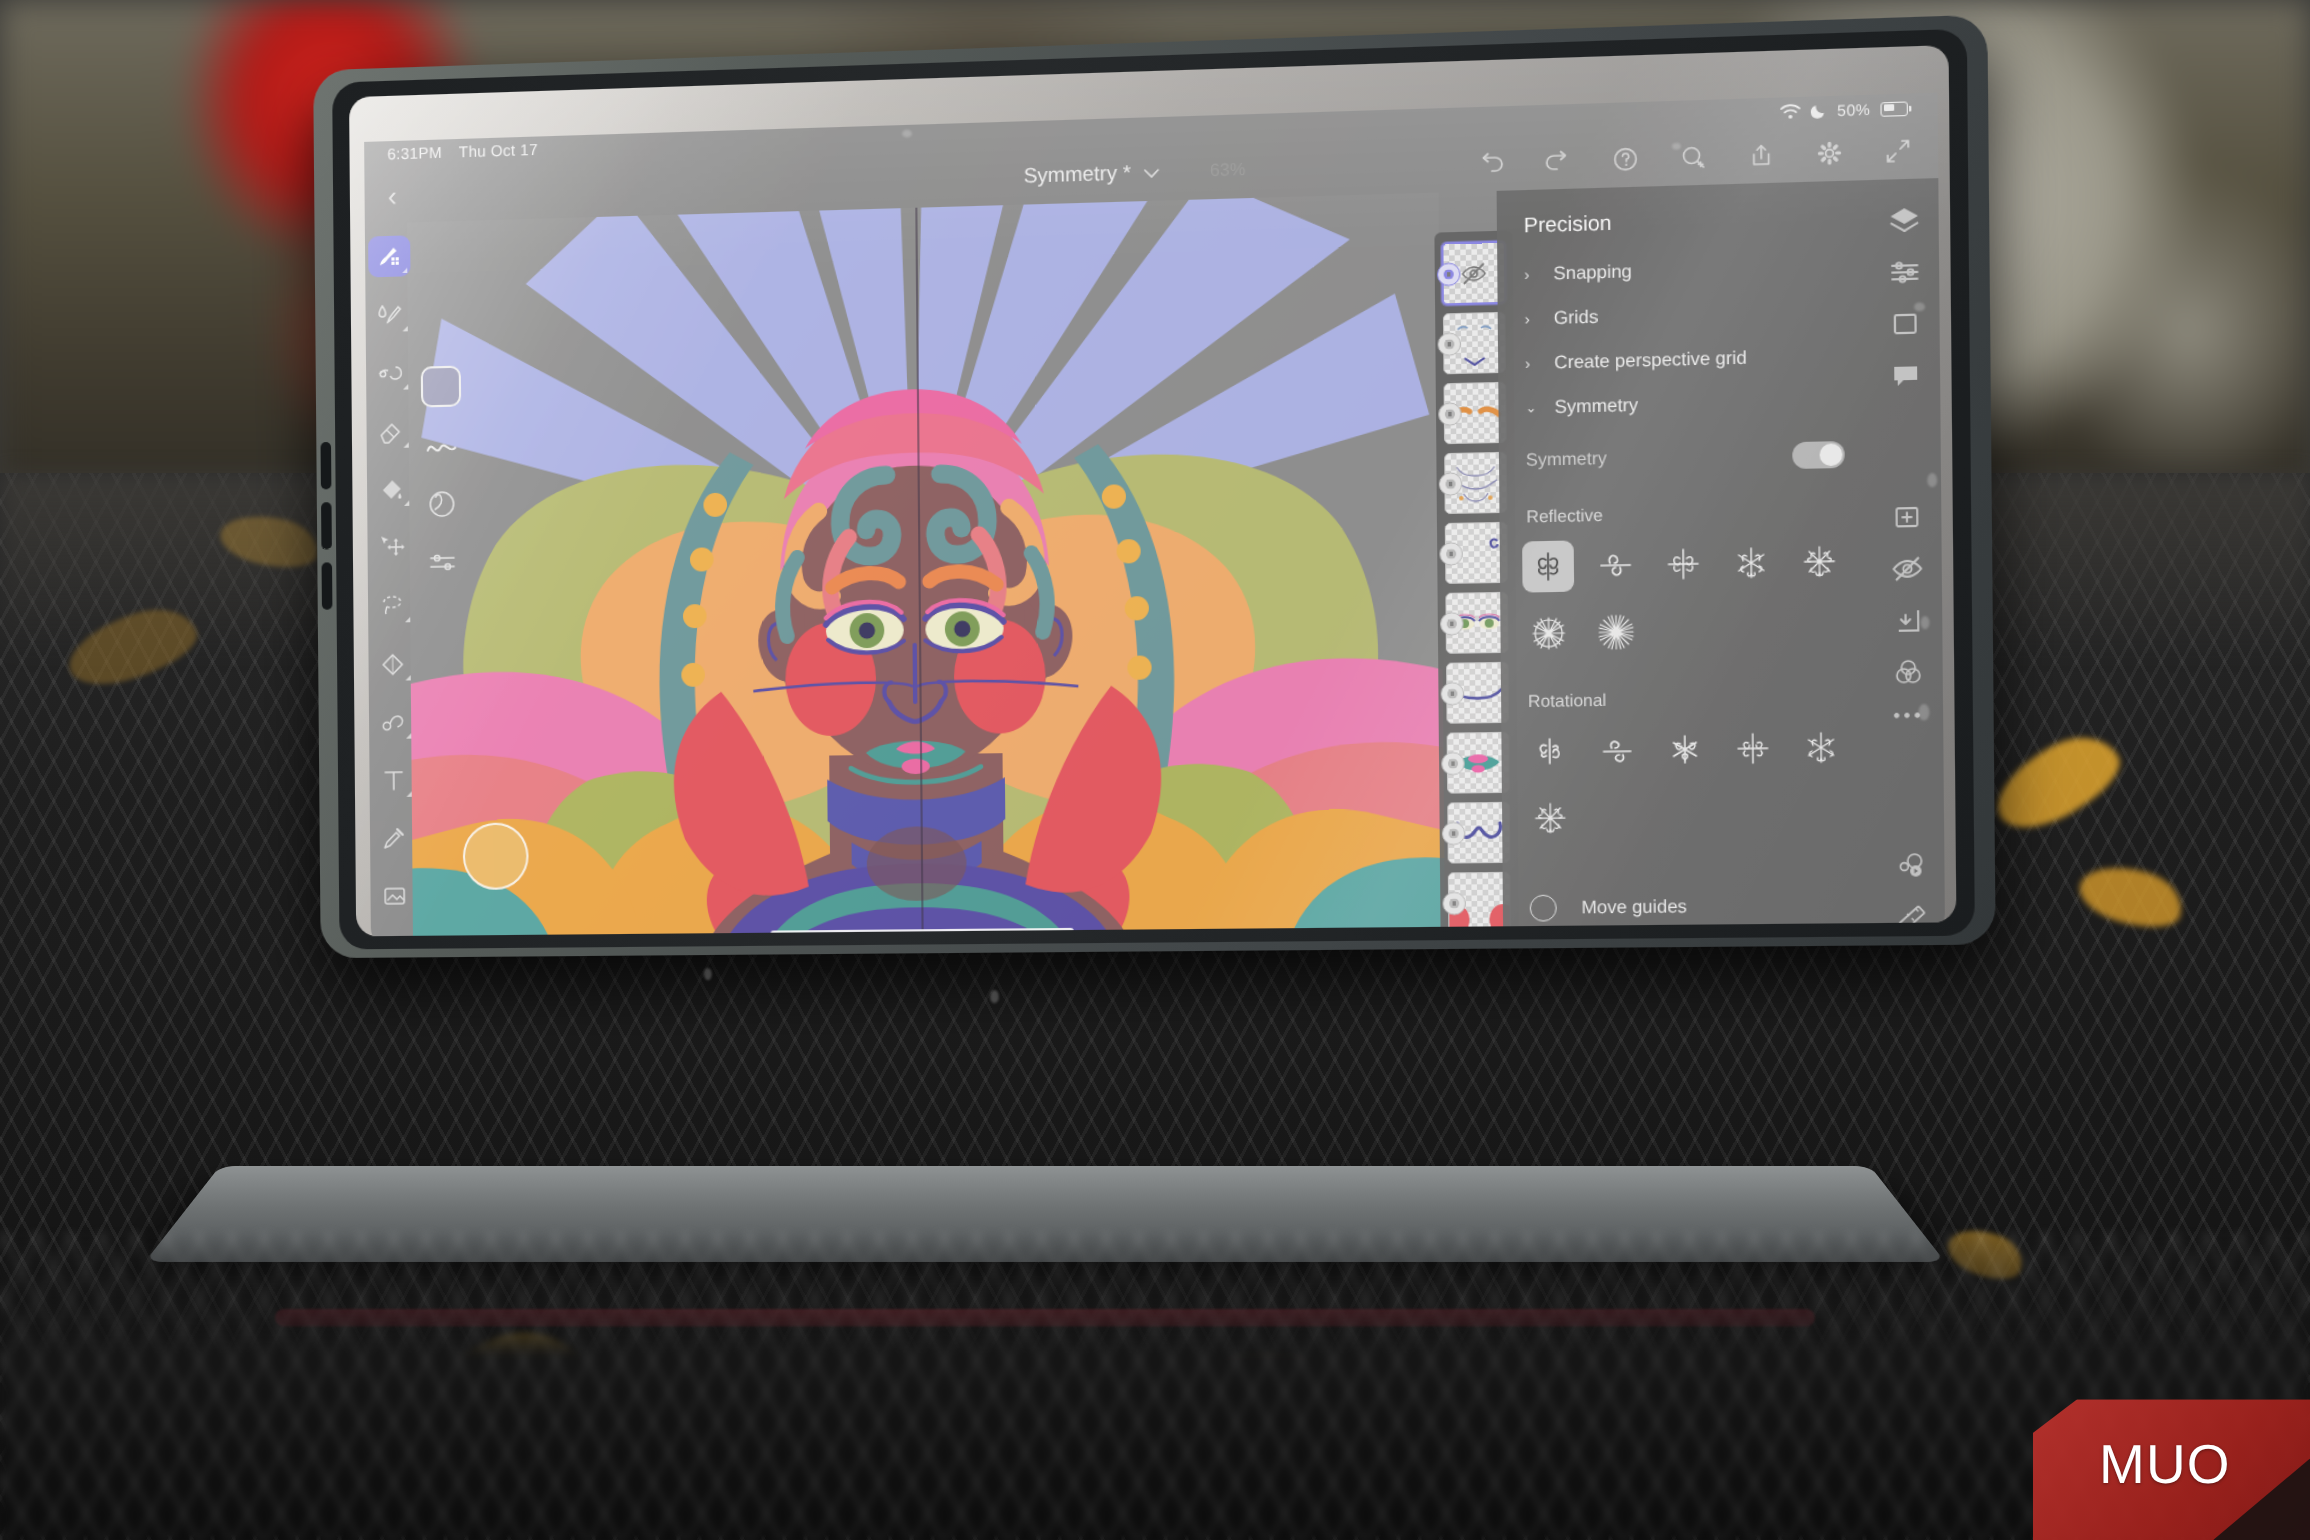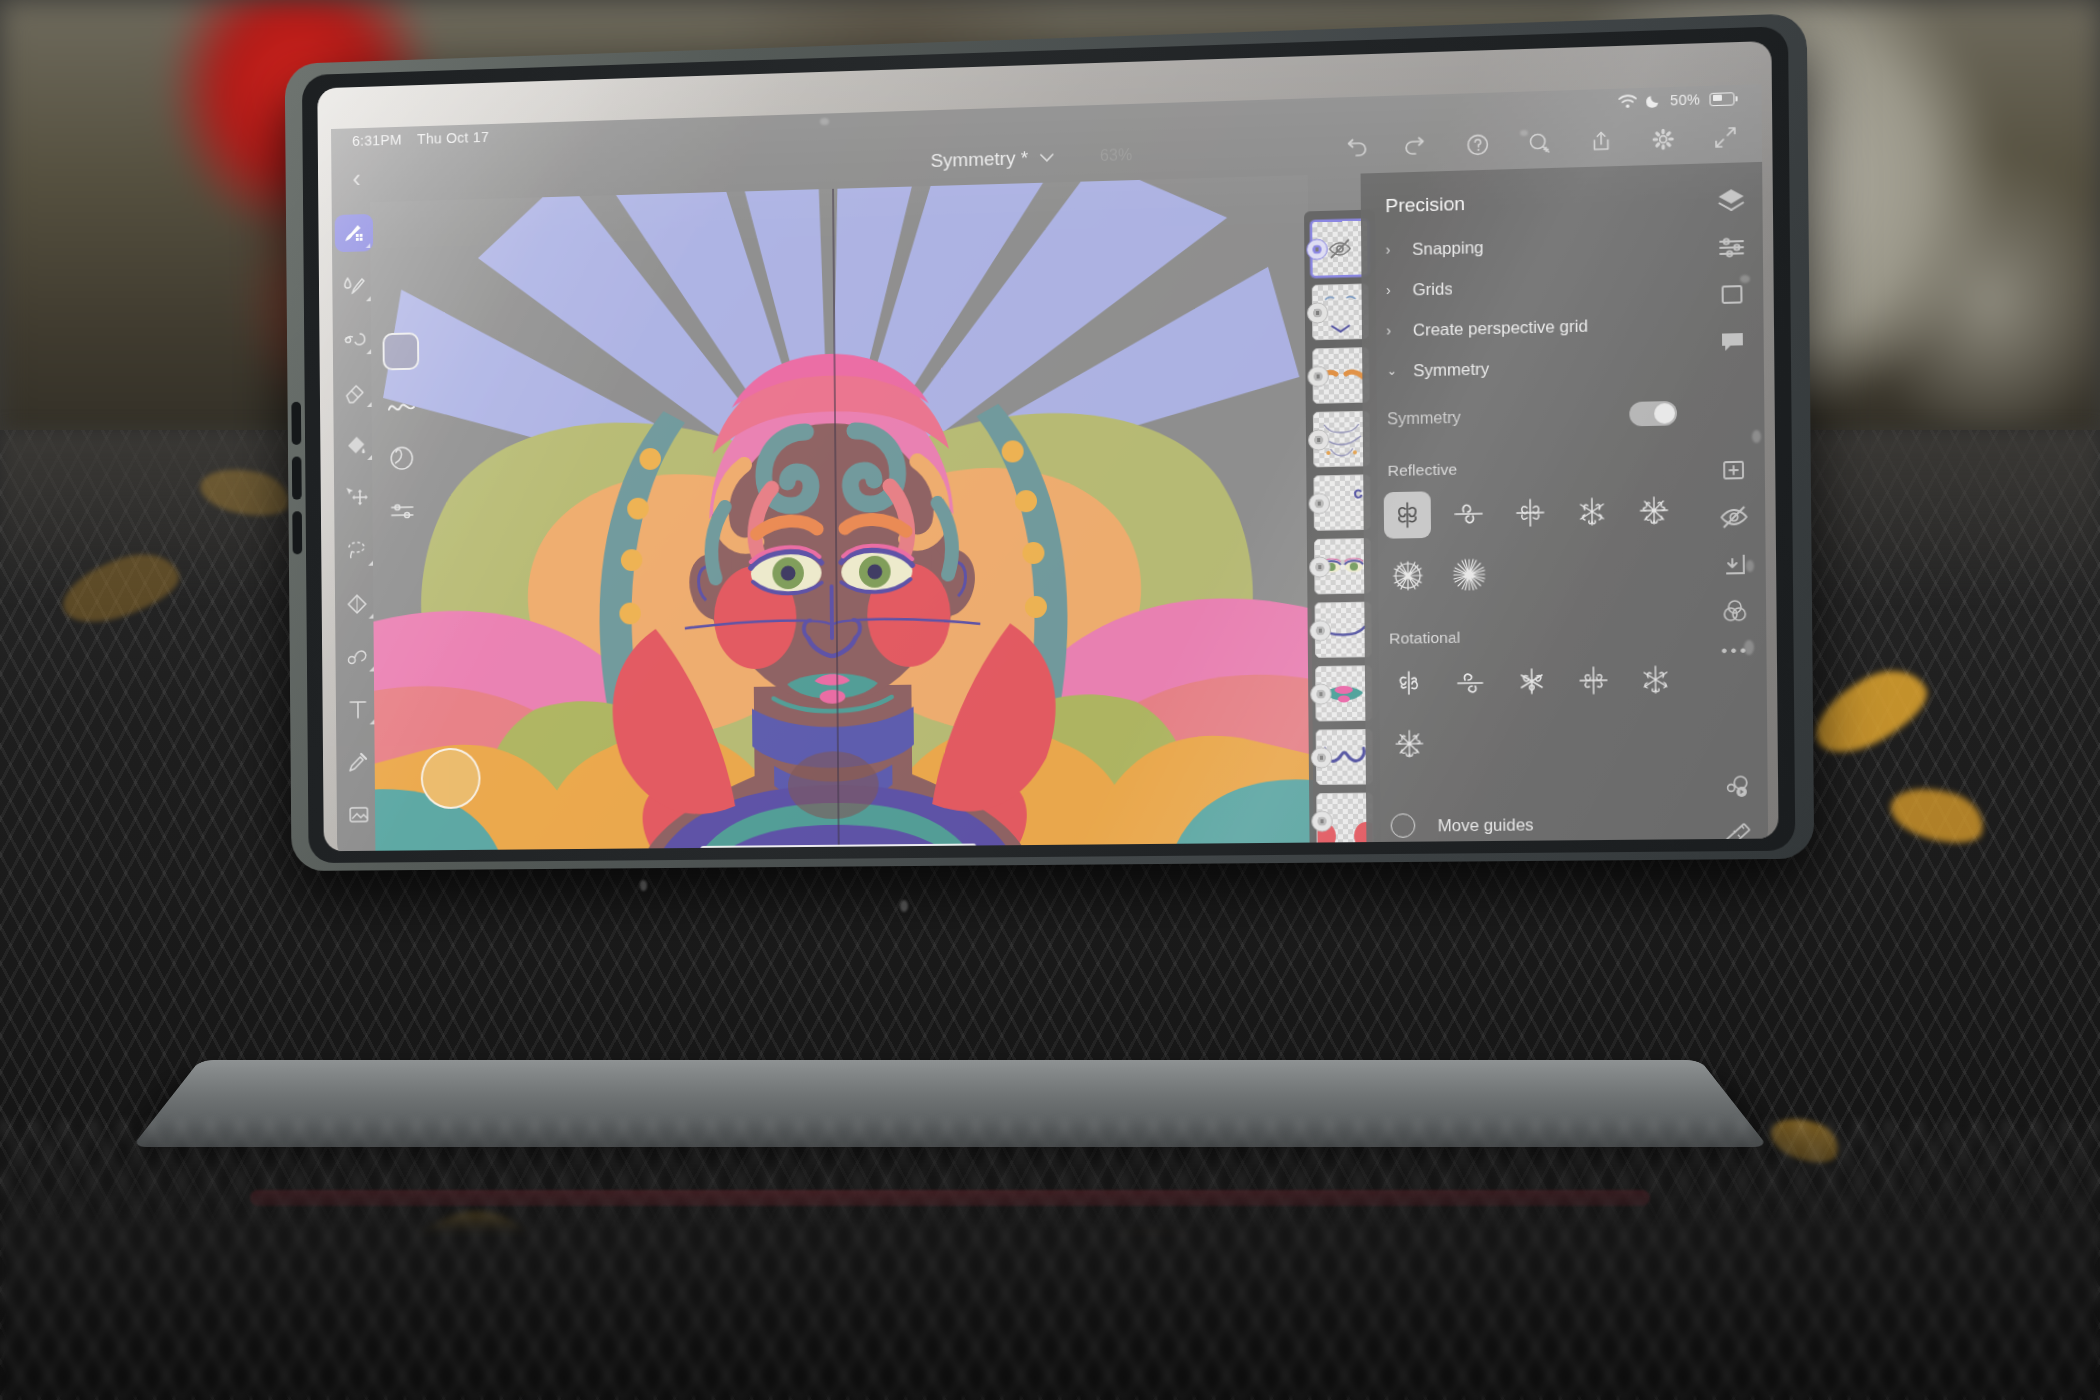--- a/index.html
+++ b/index.html
@@ -849,14 +849,19 @@
 
   <div class="water" style="left:820px;top:118px;width:9px;height:7px;"></div>
   <div class="water" style="left:1520px;top:130px;width:8px;height:6px;"></div>
   <div class="water" style="left:1740px;top:275px;width:10px;height:8px;"></div>
   <div class="water" style="left:1752px;top:430px;width:9px;height:13px;"></div>
   <div class="water" style="left:1746px;top:560px;width:8px;height:12px;"></div>
   <div class="water" style="left:1744px;top:640px;width:10px;height:15px;"></div>
   <div class="water" style="left:640px;top:880px;width:7px;height:11px;"></div>
   <div class="water" style="left:900px;top:900px;width:8px;height:12px;"></div>
 
+  <div class="muo">
+    <div class="muo-bg"></div>
+    <div class="muo-notch"></div>
+    <div class="muo-txt">MUO</div>
+  </div>
 
 </div>
 
 </body></html>

